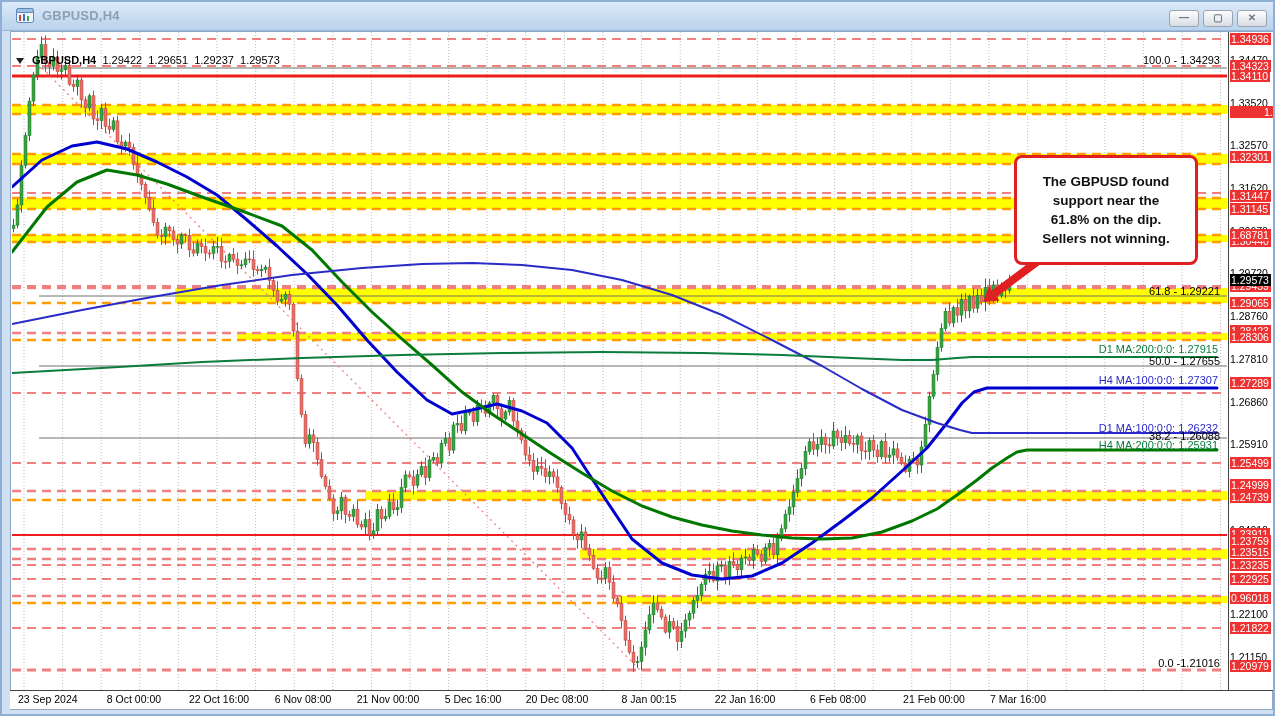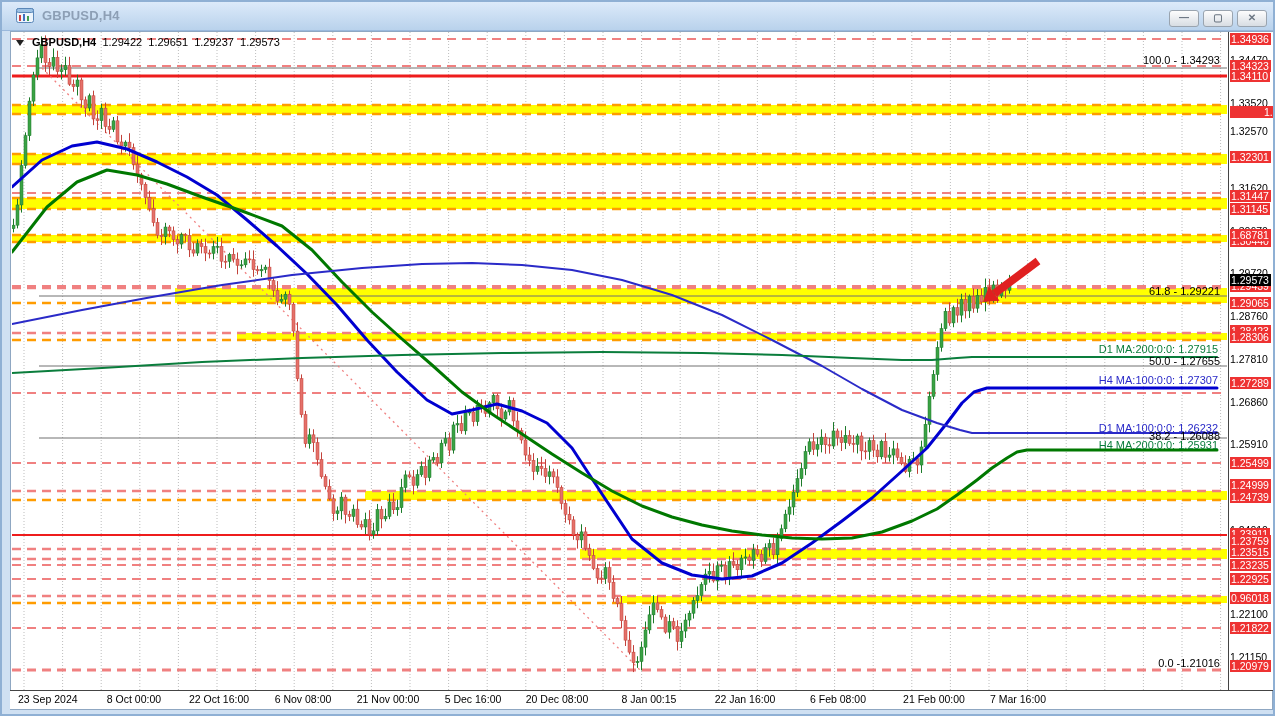--- a/index.html
+++ b/index.html
@@ -12,21 +12,21 @@
   #plot{position:absolute;left:10px;top:30px;width:1215px;height:658px;}
   #axis-sep{position:absolute;left:1226px;top:30px;width:1px;height:658px;background:#444;}
   #time-sep{position:absolute;left:8px;top:688px;width:1263px;height:1px;background:#444;}
   #price-axis{position:absolute;left:1227px;top:30px;width:45px;height:658px;background:#fff;}
   .plabel{position:absolute;left:1px;font-size:10.5px;color:#000;line-height:12px;white-space:nowrap;}
   .plabel.red{background:#ee3232;color:#fff;padding:0 2px 0 1px;}
   .plabel.black{background:#000;color:#fff;padding:0 2px 0 1px;}
   #time-axis{position:absolute;left:8px;top:689px;width:1102px;height:18px;background:#fff;}
   .tlabel{position:absolute;top:2px;font-size:10.5px;color:#000;white-space:nowrap;transform:translateX(-50%);}
   .tlabel.first{transform:none;}
-  #ohlc{position:absolute;left:14px;top:34px;font-size:11px;color:#000;white-space:nowrap;z-index:30;}
+  #ohlc{position:absolute;left:14px;top:52px;font-size:11px;color:#000;white-space:nowrap;z-index:30;}
   #ohlc .tri{display:inline-block;width:0;height:0;border-left:4px solid transparent;border-right:4px solid transparent;border-top:6px solid #222;margin-right:5px;}
   .ovl{position:absolute;font-size:11px;line-height:12px;white-space:nowrap;z-index:25;text-align:right;}
   #note{position:absolute;border:3px solid #e02020;border-radius:8px;background:#fff;z-index:40;display:flex;flex-direction:column;justify-content:center;text-align:center;font-weight:bold;font-size:13.5px;line-height:19px;color:#111;}
   svg{position:absolute;left:0;top:0;}
 </style>
 </head>
 <body>
 
 <div id="win">
   <div id="titlebar">
@@ -638,21 +638,21 @@
     <b><span>GBPUSD,H4</span></b>&nbsp;
     <span>1.29422</span>&nbsp;
     <span>1.29651</span>&nbsp;
     <span>1.29237</span>&nbsp;
     <span>1.29573</span>
   </div>
 
   <div id="price-axis">
       <div class="plabel " style="top: 22px;">1.34470</div>
       <div class="plabel " style="top: 65px;">1.33520</div>
-      <div class="plabel " style="top: 93px;">1.32570</div>
+      <div class="plabel " style="top: 107px;">1.32570</div>
       <div class="plabel " style="top: 150px;">1.31620</div>
       <div class="plabel " style="top: 193px;">1.30670</div>
       <div class="plabel " style="top: 235px;">1.29720</div>
       <div class="plabel " style="top: 278px;">1.28760</div>
       <div class="plabel " style="top: 321px;">1.27810</div>
       <div class="plabel " style="top: 364px;">1.26860</div>
       <div class="plabel " style="top: 406px;">1.25910</div>
       <div class="plabel " style="top: 492px;">1.24010</div>
       <div class="plabel " style="top: 576px;">1.22100</div>
       <div class="plabel " style="top: 619px;">1.21150</div>
@@ -701,13 +701,19 @@
       <div class="ovl" style="right: 53px; top: 52px; color: rgb(0, 0, 0);">100.0 - 1.34293</div>
       <div class="ovl" style="right: 53px; top: 283px; color: rgb(0, 0, 0);">61.8 - 1.29221</div>
       <div class="ovl" style="right: 53px; top: 353px; color: rgb(0, 0, 0); margin-left: 22px;">50.0 - 1.27655</div>
       <div class="ovl" style="right: 53px; top: 428px; color: rgb(0, 0, 0);">38.2 - 1.26088</div>
       <div class="ovl" style="right: 53px; top: 655px; color: rgb(0, 0, 0);">0.0 -1.21016</div>
       <div class="ovl" style="right: 55px; top: 341px; color: rgb(10, 125, 60);">D1 MA:200:0:0: 1.27915</div>
       <div class="ovl" style="right: 55px; top: 372px; color: rgb(42, 42, 200);">H4 MA:100:0:0: 1.27307</div>
       <div class="ovl" style="right: 55px; top: 420px; color: rgb(42, 42, 200);">D1 MA:100:0:0: 1.26232</div>
       <div class="ovl" style="right: 55px; top: 437px; color: rgb(10, 125, 60);">H4 MA:200:0:0: 1.25931</div>
     </div>
+  <div id="note" style="left: 1012px; top: 153px; width: 178px; height: 104px;">
+      <div>The GBPUSD found</div>
+      <div>support near the</div>
+      <div>61.8% on the dip.</div>
+      <div>Sellers not winning.</div>
+    </div>
 </div>
 
 </body></html>

